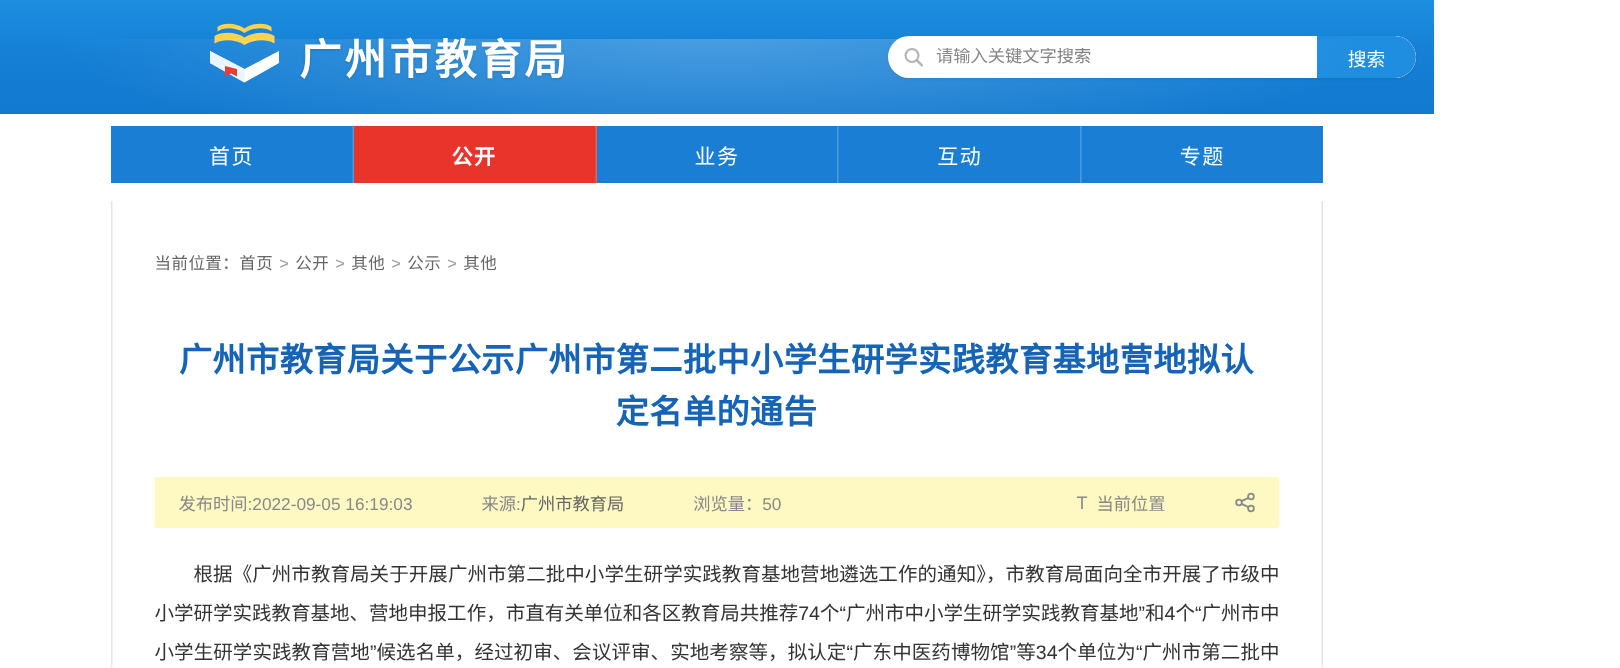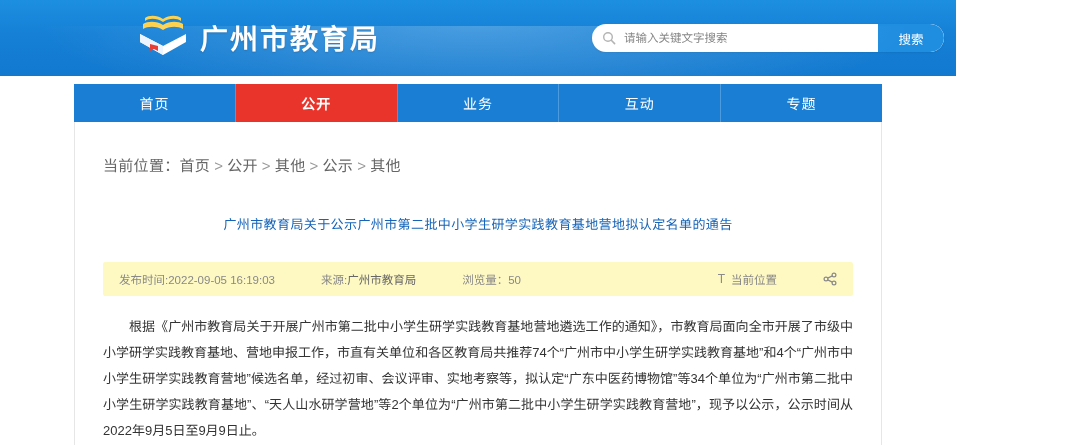--- a/index.html
+++ b/index.html
@@ -141,37 +141,38 @@
     width: 808px;
     margin: 0 auto;
     background: #ffffff;
     border-left: 1px solid #e6e6e6;
     border-right: 1px solid #e6e6e6;
     box-sizing: border-box;
     padding: 0 28px;
     min-height: 323px;
   }
   .breadcrumb {
-    font-size: 15px;
+    font-size: 11px;
     color: #666;
     padding: 32px 0 0 0;
     letter-spacing: .3px;
+    margin-top: 12px;
   }
   .breadcrumb a {
     color: #666;
     text-decoration: none;
     cursor: pointer;
   }
   .breadcrumb .sep { color: #999; margin: 0 4px; }
 
   .article-title {
     text-align: center;
     color: #1664b8;
-    font-size: 13px;
-    font-weight: normal;
+    font-size: 22px;
+    font-weight: bold;
     line-height: 1.6;
     margin: 40px 14px 0 14px;
     letter-spacing: .4px;
   }
 
   .meta-bar {
     margin: 26px 0 0 0;
     height: 34px;
     background: #fef9c3;
     border-radius: 2px;

